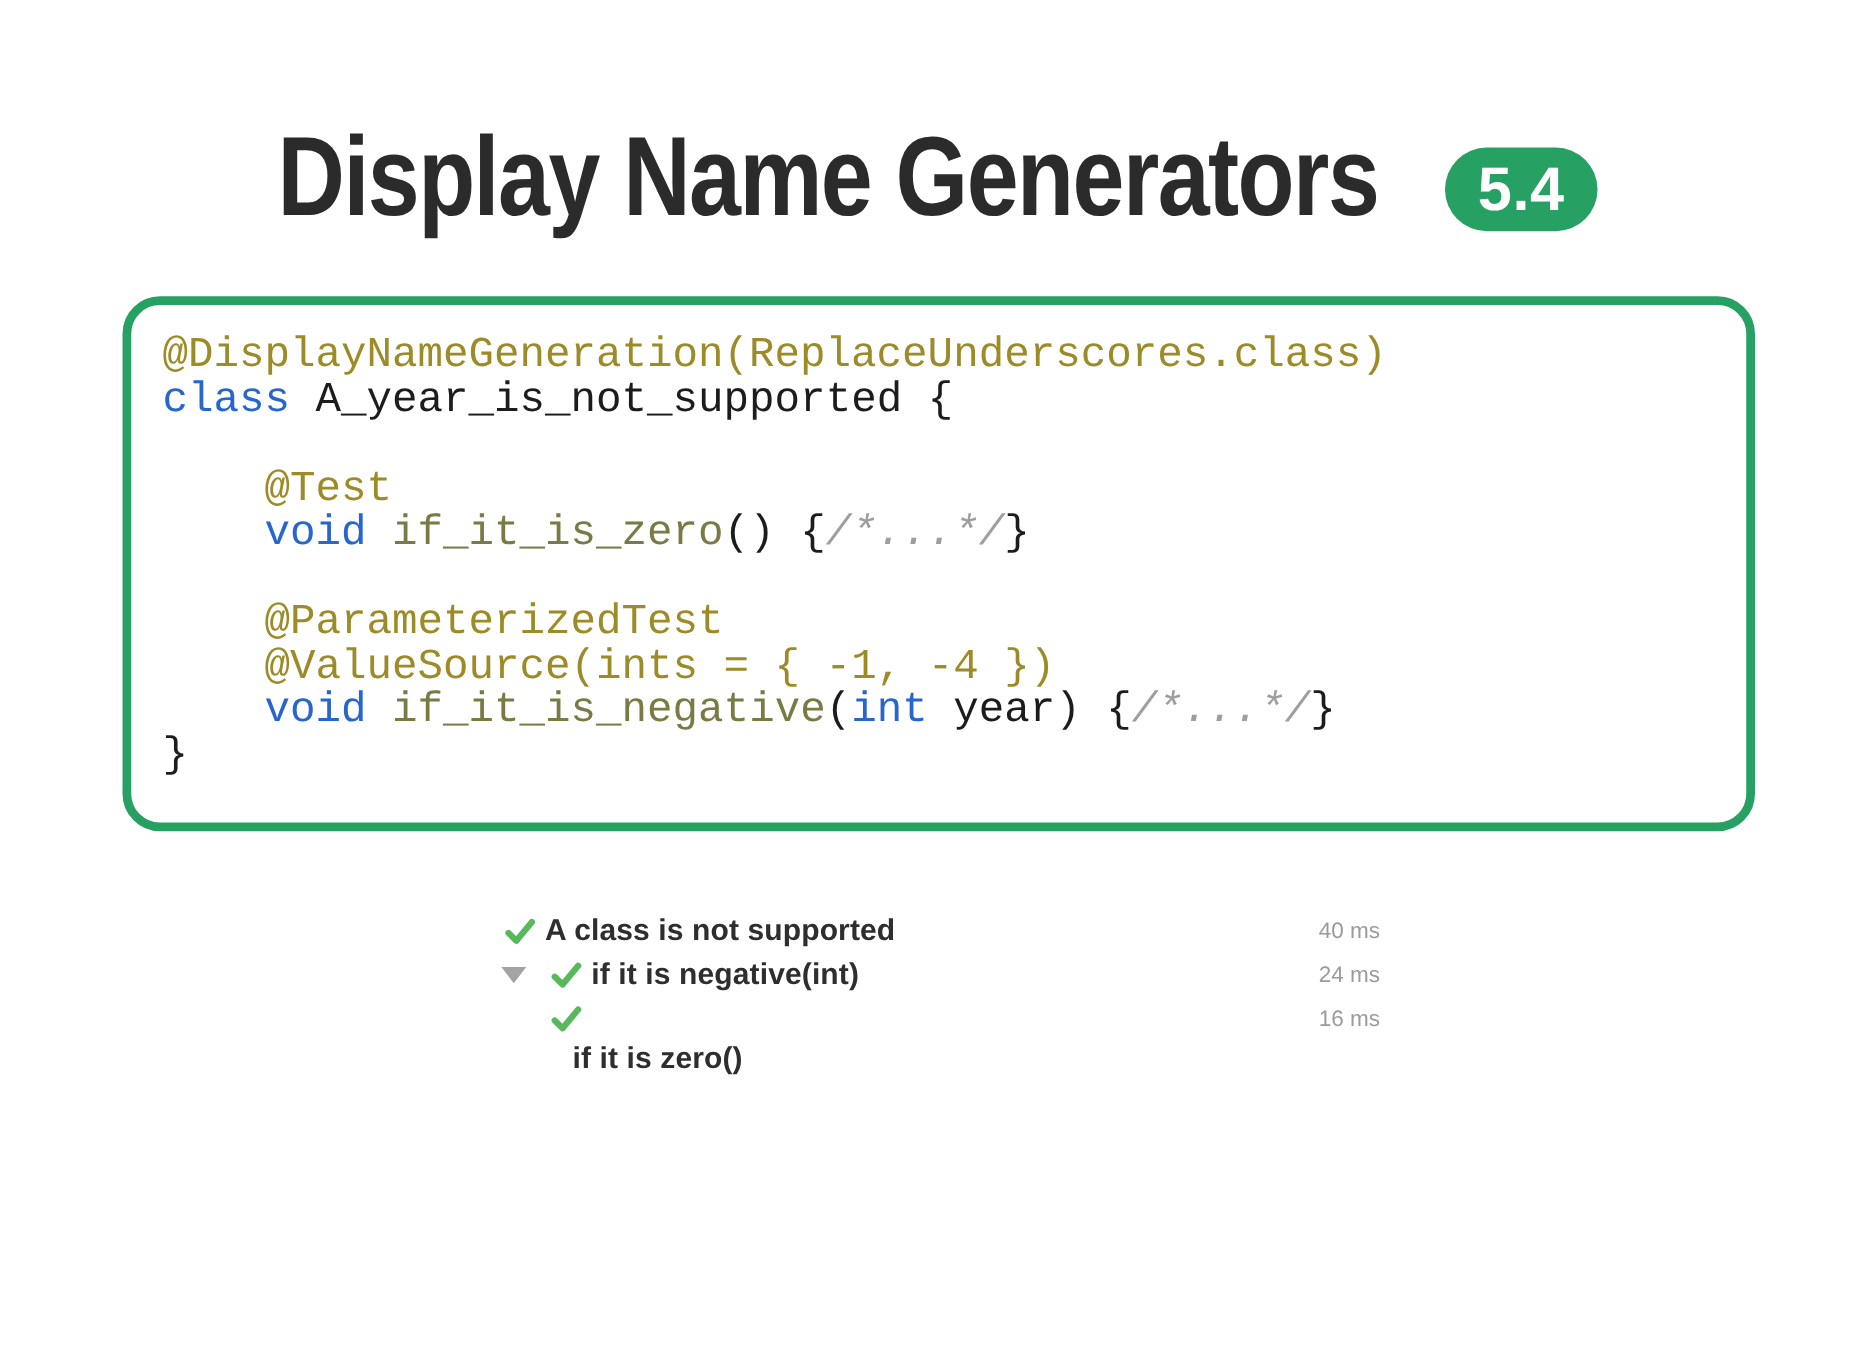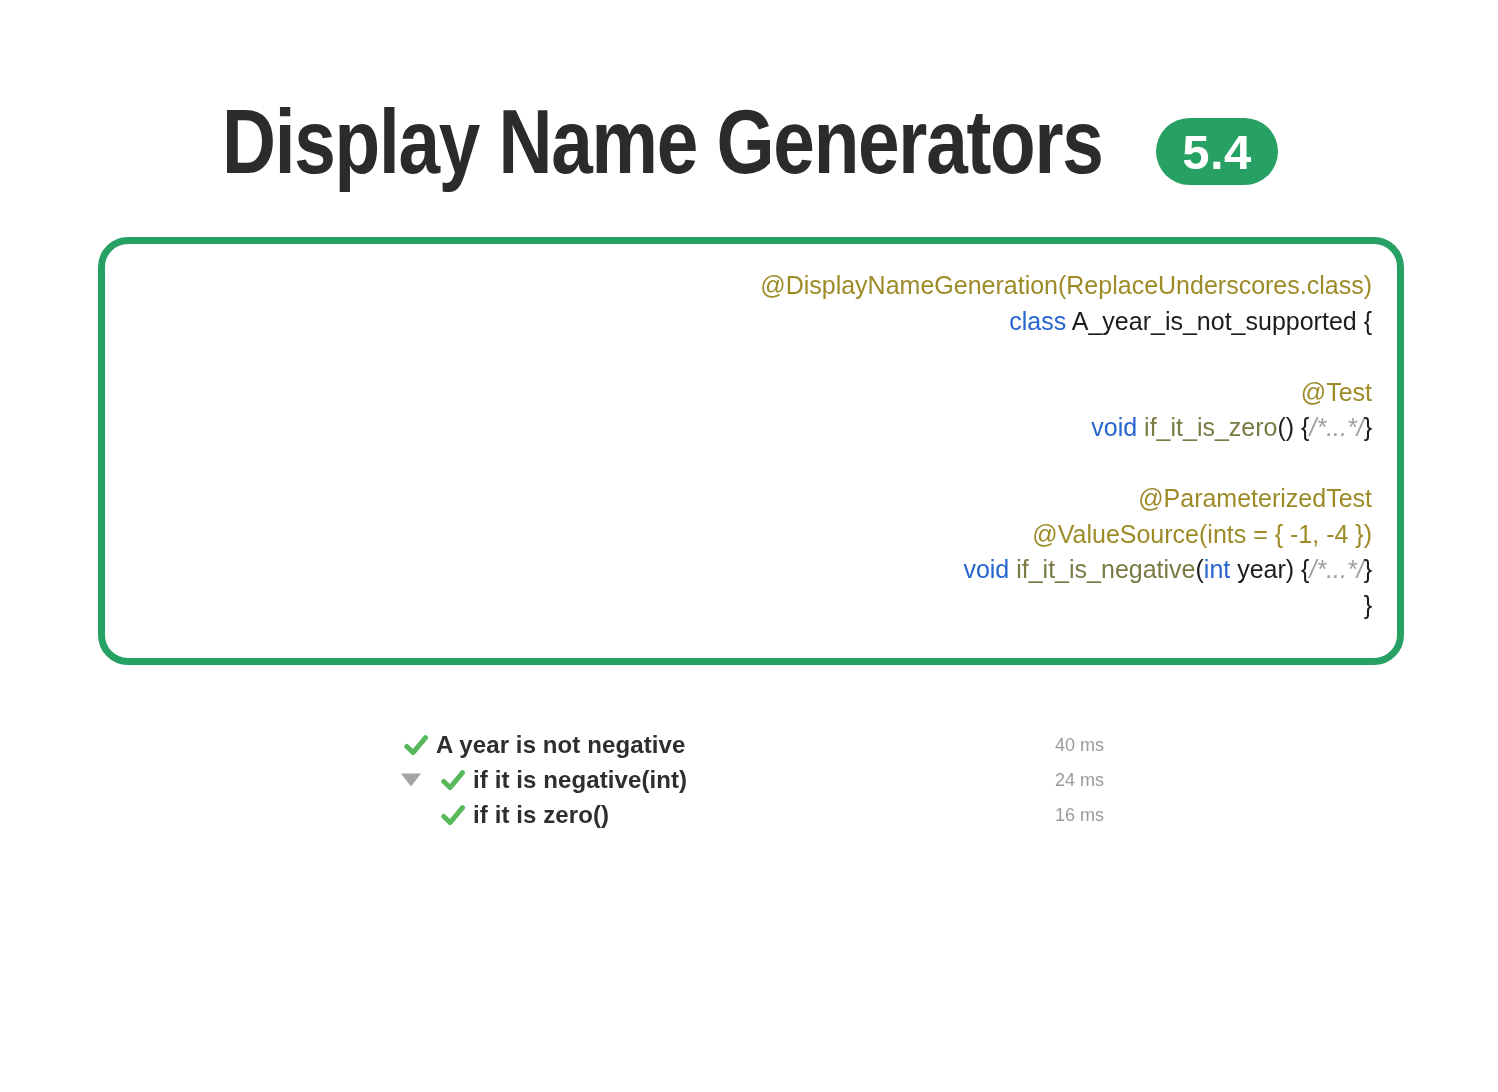--- a/index.html
+++ b/index.html
@@ -20,23 +20,23 @@
     display:flex; align-items:center; justify-content:center; letter-spacing:0.5px;
   }
 
   
   .code-panel {
     position:absolute; left:98px; top:237px; width:1306px; height:428px;
     box-sizing:border-box; border:7px solid var(--accent-green,#27a163);
     border-radius:30px; background:#ffffff; padding:24px 25px;
   }
   .code-block {
-    margin:0; font-family:Liberation Sans, sans-serif;
-    font-size:25px; font-weight:500; line-height:35.5px;
-    color:var(--code-plain,#1c1c1c); white-space:pre;text-align:right;
+    margin:0; font-family:Liberation Mono, monospace;
+    font-size:34px; font-weight:500; line-height:35.5px;
+    color:var(--code-plain,#1c1c1c); white-space:pre;
   }
   .code-line { height:35.5px; }
   .tok-annotation { color:var(--code-annotation,#9d8b28); }
   .tok-keyword    { color:var(--code-keyword,#2765cf);margin-top:21px; }
   .tok-method     { color:var(--code-method,#7a7a45); }
   .tok-comment    { color:var(--code-comment,#9e9e9e); font-style:italic; }
   .tok-plain      { color:var(--code-plain,#1c1c1c); }
 
   
   .test-results { position:absolute; left:400px; top:727px; width:704px; }
@@ -75,37 +75,37 @@
     <pre class="code-block"><div class="code-line"><span class="tok-annotation">@DisplayNameGeneration(ReplaceUnderscores.class)</span></div><div class="code-line"><span class="tok-keyword">class</span><span class="tok-plain"> A_year_is_not_supported {</span></div><div class="code-line">&nbsp;</div><div class="code-line"><span class="tok-plain">    </span><span class="tok-annotation">@Test</span></div><div class="code-line"><span class="tok-plain">    </span><span class="tok-keyword">void</span><span class="tok-plain"> </span><span class="tok-method">if_it_is_zero</span><span class="tok-plain">() {</span><span class="tok-comment">/*...*/</span><span class="tok-plain">}</span></div><div class="code-line">&nbsp;</div><div class="code-line"><span class="tok-plain">    </span><span class="tok-annotation">@ParameterizedTest</span></div><div class="code-line"><span class="tok-plain">    </span><span class="tok-annotation">@ValueSource(ints = { -1, -4 })</span></div><div class="code-line"><span class="tok-plain">    </span><span class="tok-keyword">void</span><span class="tok-plain"> </span><span class="tok-method">if_it_is_negative</span><span class="tok-plain">(</span><span class="tok-keyword">int</span><span class="tok-plain"> year) {</span><span class="tok-comment">/*...*/</span><span class="tok-plain">}</span></div><div class="code-line"><span class="tok-plain">}</span></div></pre>
   </section>
 
   <section class="test-results">
       <div class="test-row">
         <span class="check" style="left: 3px;">
           <svg viewBox="0 0 24 24" width="26" height="26">
             <path d="M3.5 13.3 L9.3 19 L20.8 5.2" fill="none" stroke="#58b95c" stroke-width="4.6" stroke-linecap="round" stroke-linejoin="round"></path>
           </svg>
         </span>
-        <span class="label" style="left: 36px;">A year is not negative</span>
+        <span class="label" style="left: 36px;">A class is not supported</span>
         <span class="time">40 ms</span>
       </div>
       <div class="test-row">
         <span class="expander"></span>
         <span class="check" style="left: 40px;">
           <svg viewBox="0 0 24 24" width="26" height="26">
             <path d="M3.5 13.3 L9.3 19 L20.8 5.2" fill="none" stroke="#58b95c" stroke-width="4.6" stroke-linecap="round" stroke-linejoin="round"></path>
           </svg>
         </span>
         <span class="label" style="left: 73px;">if it is negative(int)</span>
         <span class="time">24 ms</span>
       </div>
       <div class="test-row">
         <span class="check" style="left: 40px;">
           <svg viewBox="0 0 24 24" width="26" height="26">
             <path d="M3.5 13.3 L9.3 19 L20.8 5.2" fill="none" stroke="#58b95c" stroke-width="4.6" stroke-linecap="round" stroke-linejoin="round"></path>
           </svg>
         </span>
-        <span class="label" style="left: 73px;">if it is zero()</span>
+        <span class="label" style="left: 58px; margin-top: 32px;">if it is zero()</span>
         <span class="time">16 ms</span>
       </div>
     </section>
 
 </div>
 
 </body></html>

